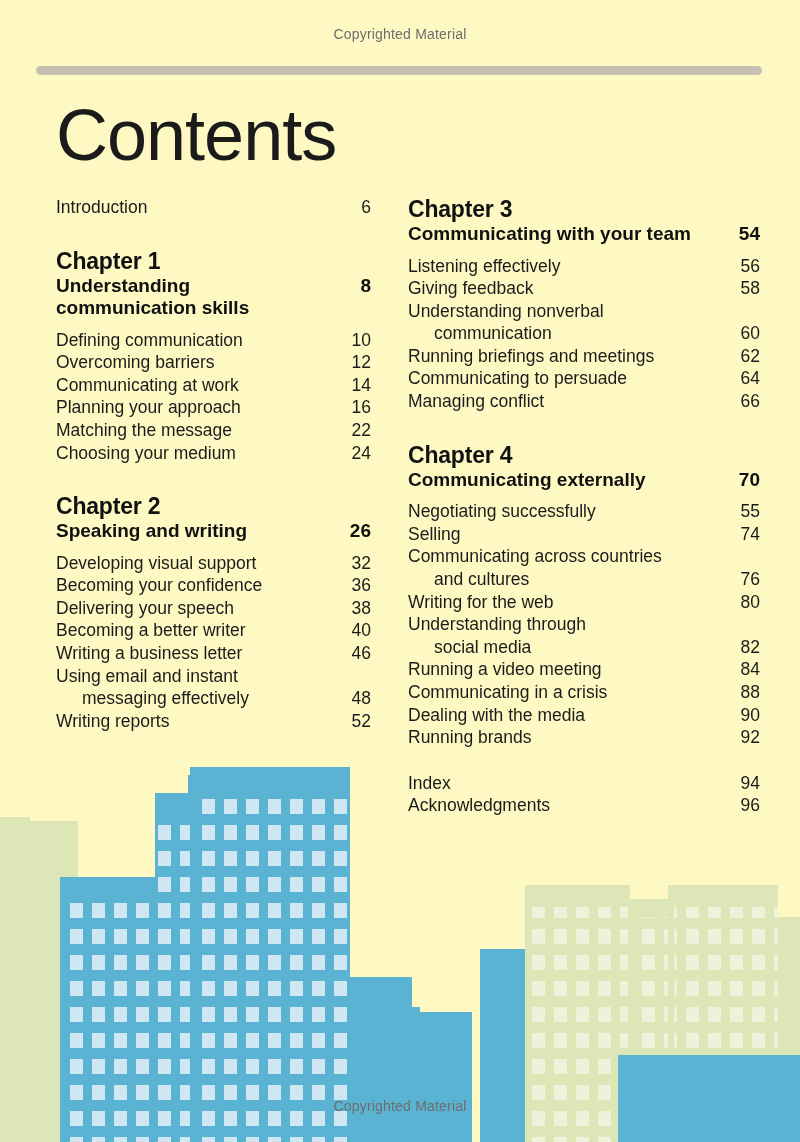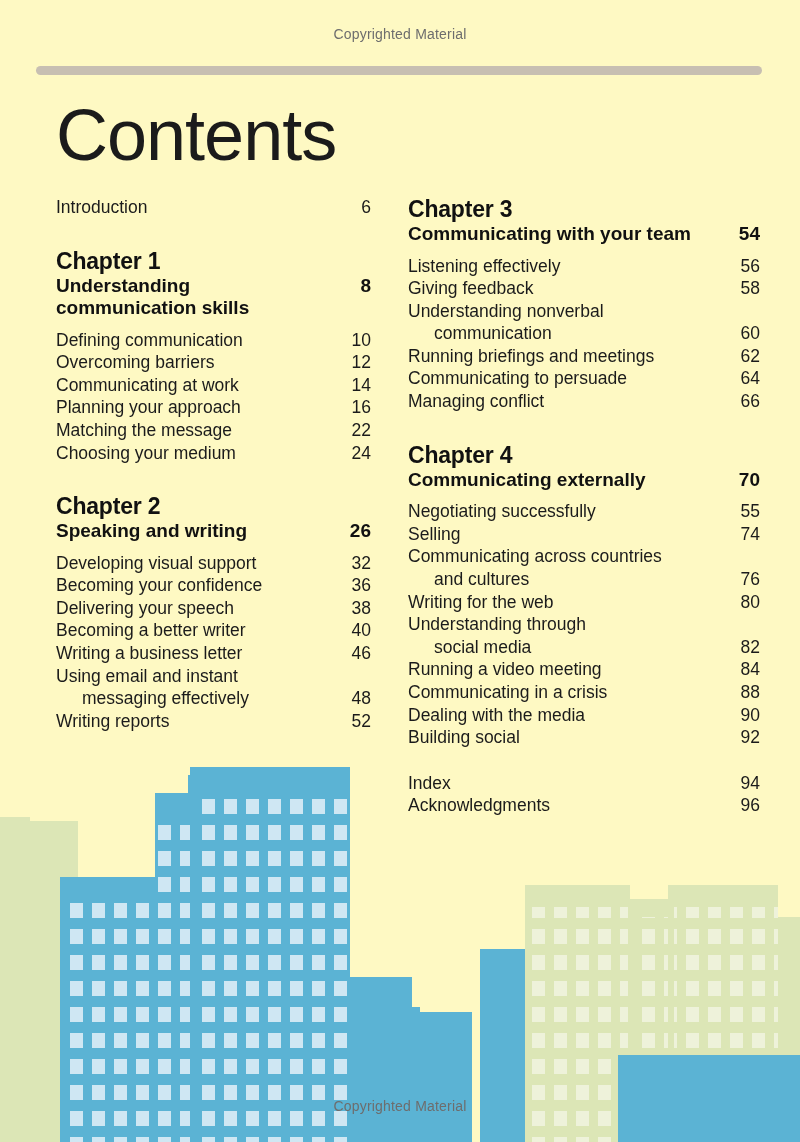--- a/index.html
+++ b/index.html
@@ -306,21 +306,21 @@
         </div>
         <div class="entry">
           <span class="label">Communicating in a crisis</span>
           <span class="page-no">88</span>
         </div>
         <div class="entry">
           <span class="label">Dealing with the media</span>
           <span class="page-no">90</span>
         </div>
         <div class="entry">
-          <span class="label">Building social</span>
+          <span class="label">Running brands</span>
           <span class="page-no">92</span>
         </div>
       </div>
     </div>
 
     <div class="group-gap"></div>
     <div class="entries-group">
       <div class="entry">
         <span class="label">Index</span>
         <span class="page-no">94</span>

